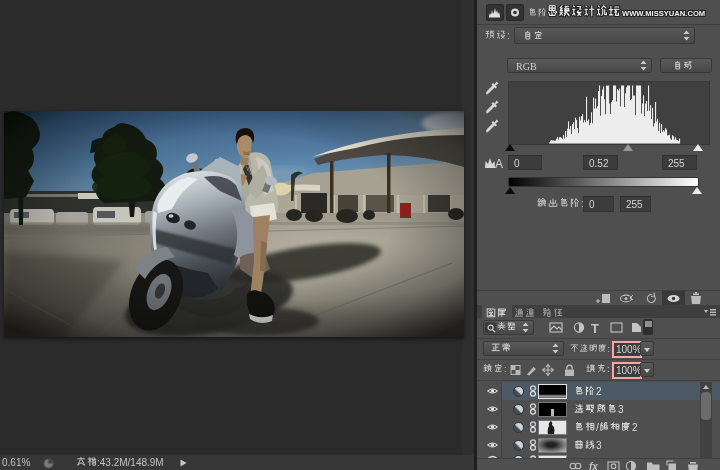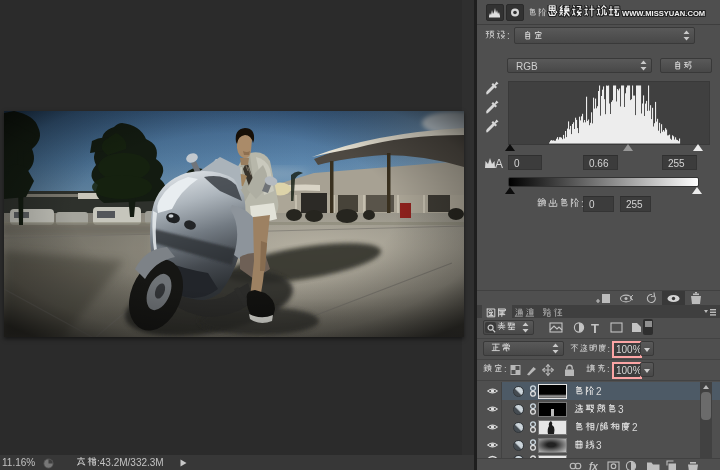--- a/index.html
+++ b/index.html
@@ -226,27 +226,27 @@
     <path d="M257 130 L 263 132 L 261 160 L 256 160 Z" fill="#876c50"></path>
 
     <path d="M230 178 L 240 196 L 245 193 L 234 176 Z" fill="#2c2c2a"></path>
 
     <path d="M243 188 Q 241 180 251 179 L 261 182 Q 271 188 271 198 L 269 206 Q 257 210 247 204 Q 242 196 243 188 Z" fill="#121210"></path>
     <path d="M245 203 Q 257 209 269 204 L 268 210 Q 256 215 246 208 Z" fill="#d8d8d2"></path>
 
     <rect width="460" height="226" fill="url(#vig)"></rect>
   </svg>
   <div id="statusbar">
-    <span style="position:absolute;left:2px;top:2px;">11.16%</span>
+    <span style="position:absolute;left:2px;top:2px;">0.61%</span>
     <svg style="position:absolute;left:43px;top:3px;" width="11" height="11" viewBox="0 0 11 11">
         <circle cx="5.5" cy="5.5" r="4.6" fill="#777"></circle>
         <path d="M5.5 5.5 L5.5 1 A4.5 4.5 0 0 1 10 5.5 Z" fill="#3f3f3f"></path>
         <circle cx="5.5" cy="5.5" r="4.6" fill="none" stroke="#555" stroke-width="0.8"></circle>
       </svg>
-      <span id="docinfo" style="position:absolute;left:97px;top:2px;">:43.2M/332.3M</span>
+      <span id="docinfo" style="position:absolute;left:97px;top:2px;">:43.2M/148.9M</span>
     <svg style="position:absolute;left:180px;top:4px;" width="7" height="8" viewBox="0 0 7 8">
         <path d="M0.5 0.5 L6.5 4 L0.5 7.5 Z" fill="#c8c8c8"></path>
       </svg>
   <svg class="zh" style="left:76px;top:2px;" width="25" height="12" viewBox="0 0 25 12">
         <path d="M50 4V14M16 18H84M42 28L24 70L14 80M58 28L78 66L88 78M20 78L50 58L84 80" transform="translate(0,0) scale(0.1)" fill="none" stroke="#c2c2c2" stroke-width="10" stroke-linecap="round" stroke-linejoin="round"></path>
         <path d="M28 6V84M12 20H46M28 32L14 52M30 34L44 50M60 8L56 22M76 8L82 22M52 26H88M58 38H84V82H58V38M58 58H84" transform="translate(11,0) scale(0.1)" fill="none" stroke="#c2c2c2" stroke-width="10" stroke-linecap="round" stroke-linejoin="round"></path>
       </svg>
     </div>
 </div>
 <div id="vline"></div>
@@ -258,21 +258,21 @@
   <div class="hbtn" style="left:29px;"><svg width="16" height="15" viewBox="0 0 16 15">
         <circle cx="8" cy="7.5" r="4" fill="#d8d8d8"></circle>
         <circle cx="8" cy="7.5" r="1.8" fill="#323232"></circle>
       </svg></div>
   <div class="sep" style="top:24px;"></div>
   <div class="dd" style="left:37px;top:27px;width:179px;height:15px;">
       <svg class="ar" width="7" height="11" viewBox="0 0 7 11" style="top:2px;">
         <path d="M0.5 4 L3.5 0.5 L6.5 4 Z M0.5 7 L3.5 10.5 L6.5 7 Z" fill="#c9c9c9"></path>
       </svg>
     </div>
-  <div class="dd" style="left:30px;top:58px;width:143px;height:13px;">
+  <div class="dd" style="left:30px;top:58px;width:143px;height:13px;font-family:Liberation Serif, serif;">
       <span style="position:absolute;left:8px;top:2px;">RGB</span>
       <svg class="ar" width="7" height="11" viewBox="0 0 7 11" style="top:1px;">
         <path d="M0.5 4 L3.5 0.5 L6.5 4 Z M0.5 7 L3.5 10.5 L6.5 7 Z" fill="#c9c9c9"></path>
       </svg>
     </div>
   <div class="dd" style="left:183px;top:58px;width:50px;height:13px;"></div>
   <svg style="position:absolute;left:7px;top:80px;" width="18" height="54" viewBox="0 0 18 54">
     <g fill="#d6d6d6">
         <path d="M2.5 14.5 Q1.5 12.5 3 11 L8.5 5.5 L7.5 4.5 L9 3 L10.5 4.5 L12.5 1.5 L14.5 3.5 L11.5 5.5 L13 7 L11.5 8.5 L10.5 7.5 L5 13 Q3.5 14.5 2.5 14.5 Z"></path>
         <path d="M2.5 33.5 Q1.5 31.5 3 30 L8.5 24.5 L7.5 23.5 L9 22 L10.5 23.5 L12.5 20.5 L14.5 22.5 L11.5 24.5 L13 26 L11.5 27.5 L10.5 26.5 L5 32 Q3.5 33.5 2.5 33.5 Z"></path>
@@ -416,21 +416,21 @@
   <div class="tri" style="left:146px;top:144px;border-bottom:7px solid #989898;"></div>
   <div class="tri" style="left:216px;top:144px;border-bottom:7px solid #ececec;"></div>
   <svg style="position:absolute;left:7px;top:156px;" width="22" height="14" viewBox="0 0 22 14">
     <path d="M1 12 L1.5 5 L4 8 L6 2 L8 8 L10.5 5 L11 12 Z" fill="#d6d6d6"></path>
     <text x="11" y="12" font-size="12" fill="#d6d6d6">A</text>
   </svg>
   <div class="inp" style="left:31px;top:155px;width:32px;height:13px;">
       <span>0</span>
     </div>
   <div class="inp" style="left:106px;top:155px;width:33px;height:13px;">
-      <span>0.66</span>
+      <span>0.52</span>
     </div>
   <div class="inp" style="left:185px;top:155px;width:33px;height:13px;">
       <span>255</span>
     </div>
   <div id="grad"></div>
   <div class="tri" style="left:28px;top:187px;border-bottom:7px solid #0d0d0d;"></div>
   <div class="tri" style="left:215px;top:187px;border-bottom:7px solid #ececec;"></div>
   <div class="inp" style="left:106px;top:196px;width:29px;height:14px;">
       <span>0</span>
     </div>

